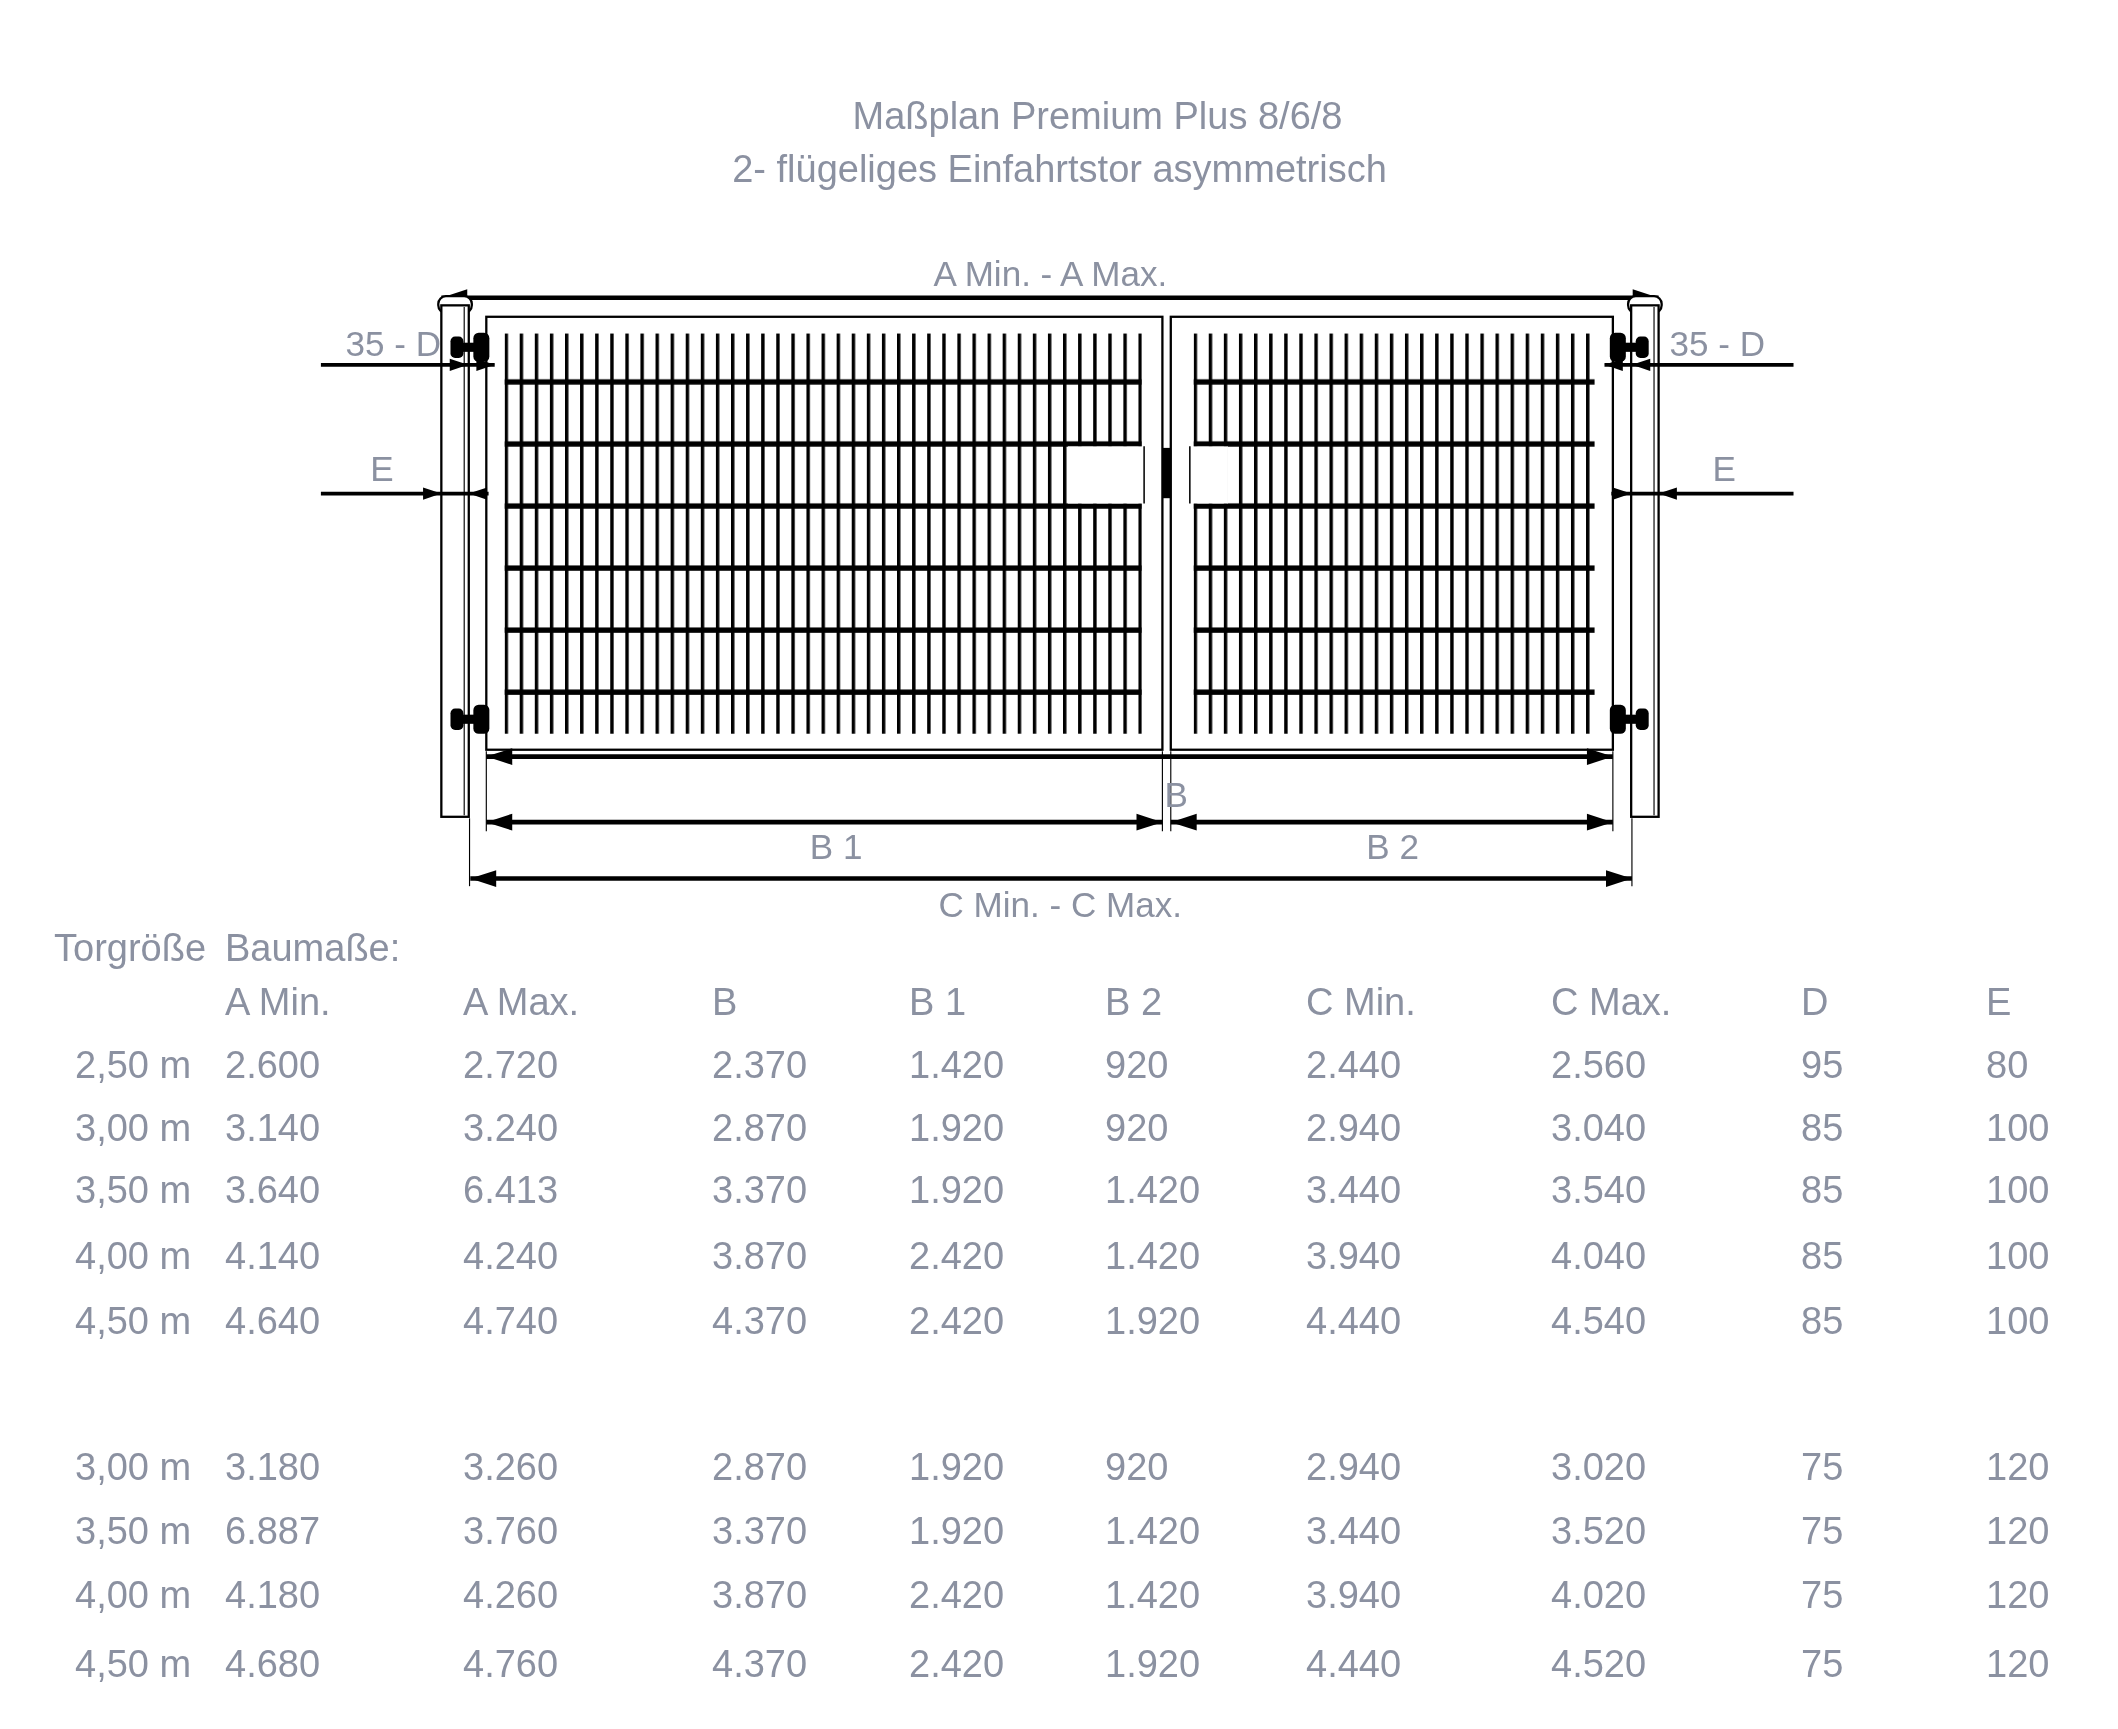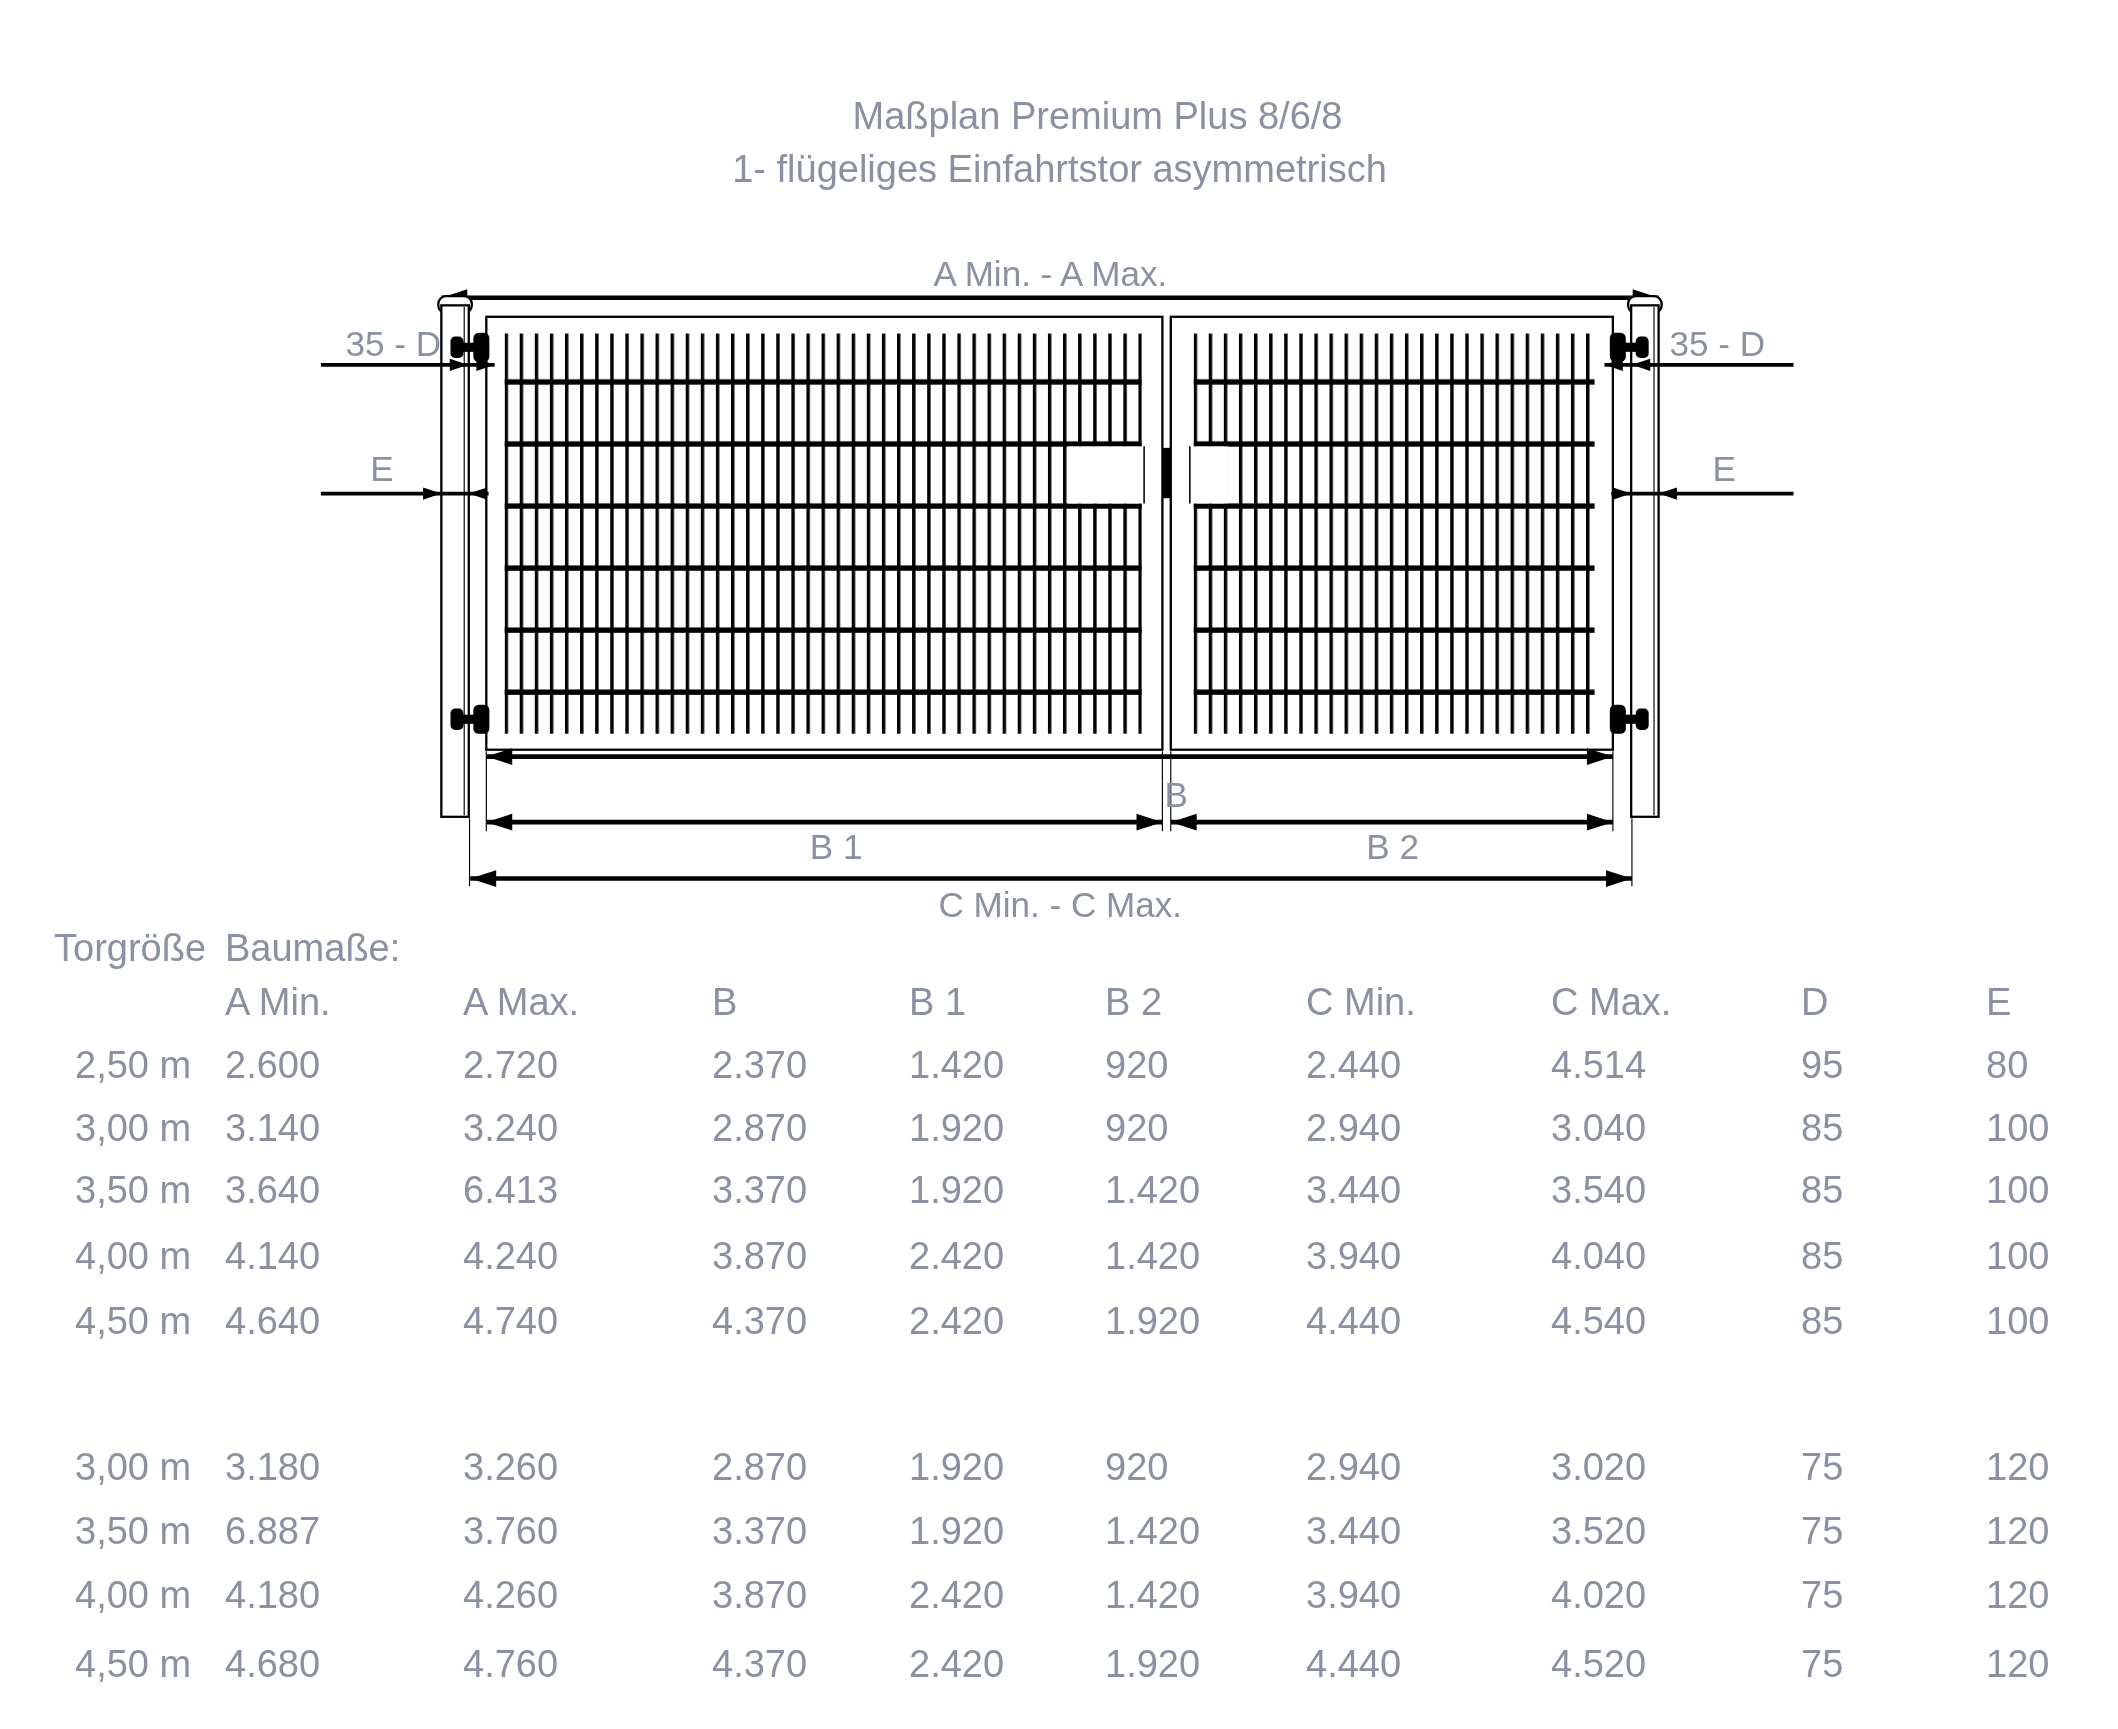--- a/index.html
+++ b/index.html
@@ -46,21 +46,21 @@
   #r6 { top:1510px; }
   #r7 { top:1574px; }
   #r8 { top:1643px; }
 </style>
 </head>
 <body>
 
 <div class="page">
 
   <div id="title1" class="title-line">Maßplan Premium Plus 8/6/8</div>
-  <div id="title2" class="title-line">1- flügeliges Einfahrtstor asymmetrisch</div>
+  <div id="title2" class="title-line">2- flügeliges Einfahrtstor asymmetrisch</div>
 
   <svg class="diagram" viewBox="0 330 2778 900" width="2119" height="686" xmlns="http://www.w3.org/2000/svg">
     <defs>
       <pattern id="meshL" patternUnits="userSpaceOnUse" x="661" y="437" width="19.8" height="81.4">
         <rect x="0" y="0" width="4.5" height="81.4" fill="#000"></rect>
         <rect x="0" y="60" width="19.8" height="7" fill="#000"></rect>
       </pattern>
       <pattern id="meshR" patternUnits="userSpaceOnUse" x="1565" y="437" width="19.8" height="81.4">
         <rect x="0" y="0" width="4.5" height="81.4" fill="#000"></rect>
         <rect x="0" y="60" width="19.8" height="7" fill="#000"></rect>
@@ -200,21 +200,21 @@
   </div>
 
   <div id="r0" class="trow">
     <span class="c size">2,50 m</span>
     <span class="c v0">2.600</span>
     <span class="c v1">2.720</span>
     <span class="c v2">2.370</span>
     <span class="c v3">1.420</span>
     <span class="c v4">920</span>
     <span class="c v5">2.440</span>
-    <span class="c v6">4.514</span>
+    <span class="c v6">2.560</span>
     <span class="c v7">95</span>
     <span class="c v8">80</span>
   </div>
   <div id="r1" class="trow">
     <span class="c size">3,00 m</span>
     <span class="c v0">3.140</span>
     <span class="c v1">3.240</span>
     <span class="c v2">2.870</span>
     <span class="c v3">1.920</span>
     <span class="c v4">920</span>

